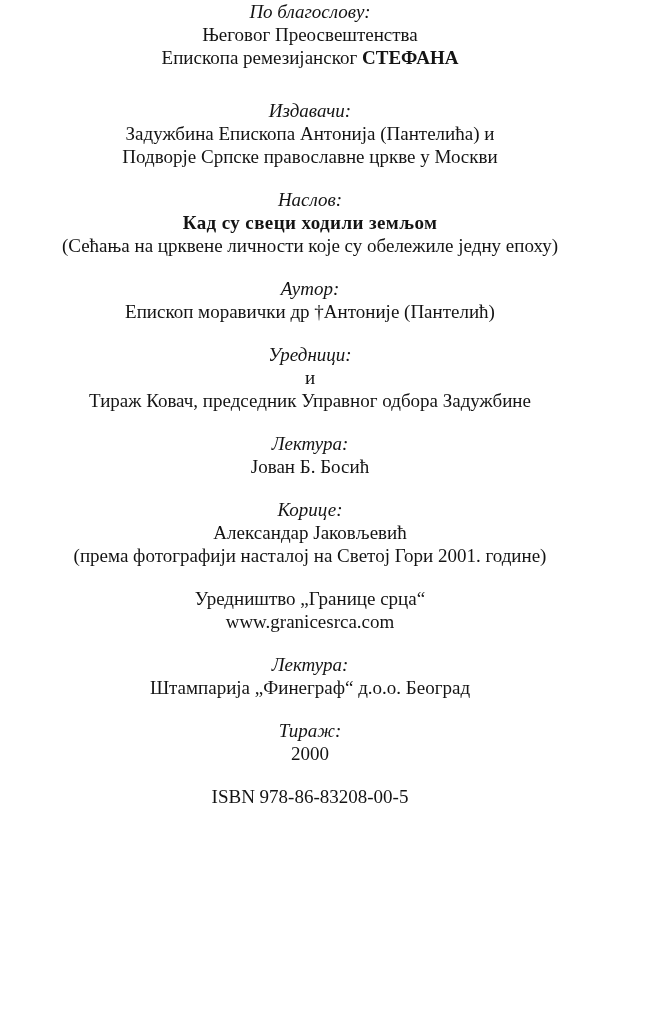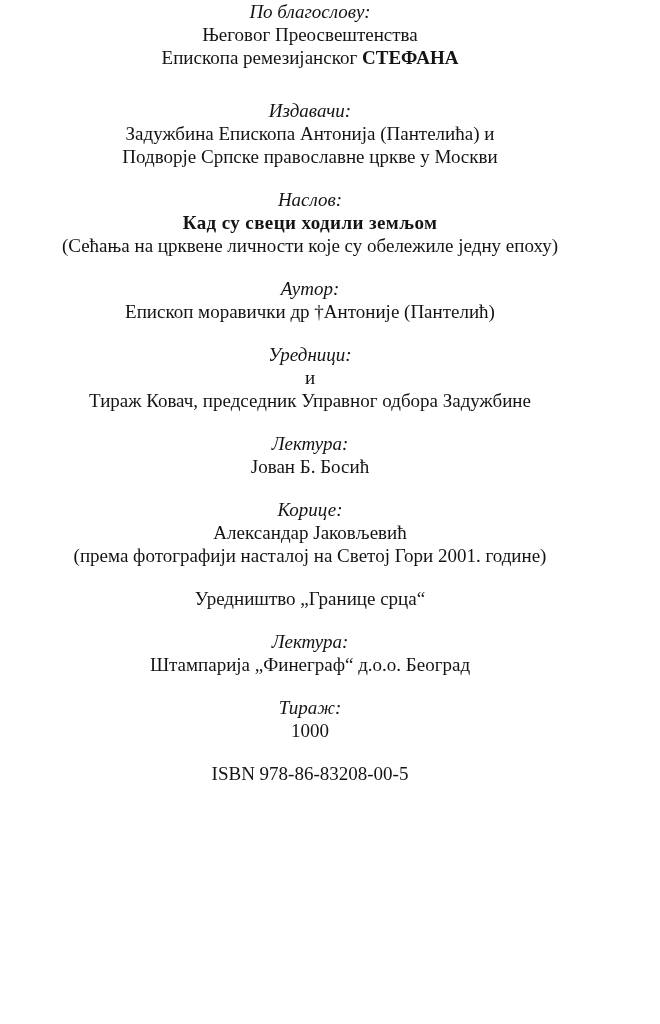--- a/index.html
+++ b/index.html
@@ -81,29 +81,30 @@
   </div>
 
   <div class="section">
     <div class="line label">Корице:</div>
     <div class="line">Александар Јаковљевић</div>
     <div class="line">(према фотографији насталој на Светој Гори 2001. године)</div>
   </div>
 
   <div class="section">
     <div class="line">Уредништво „Границе срца“</div>
+    <div class="line">www.granicesrca.com</div>
   </div>
 
   <div class="section">
     <div class="line label">Лектура:</div>
     <div class="line">Штампарија „Финеграф“ д.о.о. Београд</div>
   </div>
 
   <div class="section">
     <div class="line label">Тираж:</div>
-    <div class="line">1000</div>
+    <div class="line">2000</div>
   </div>
 
   <div class="section">
     <div class="line">ISBN 978-86-83208-00-5</div>
   </div>
 
 </div>
 
 </body></html>

